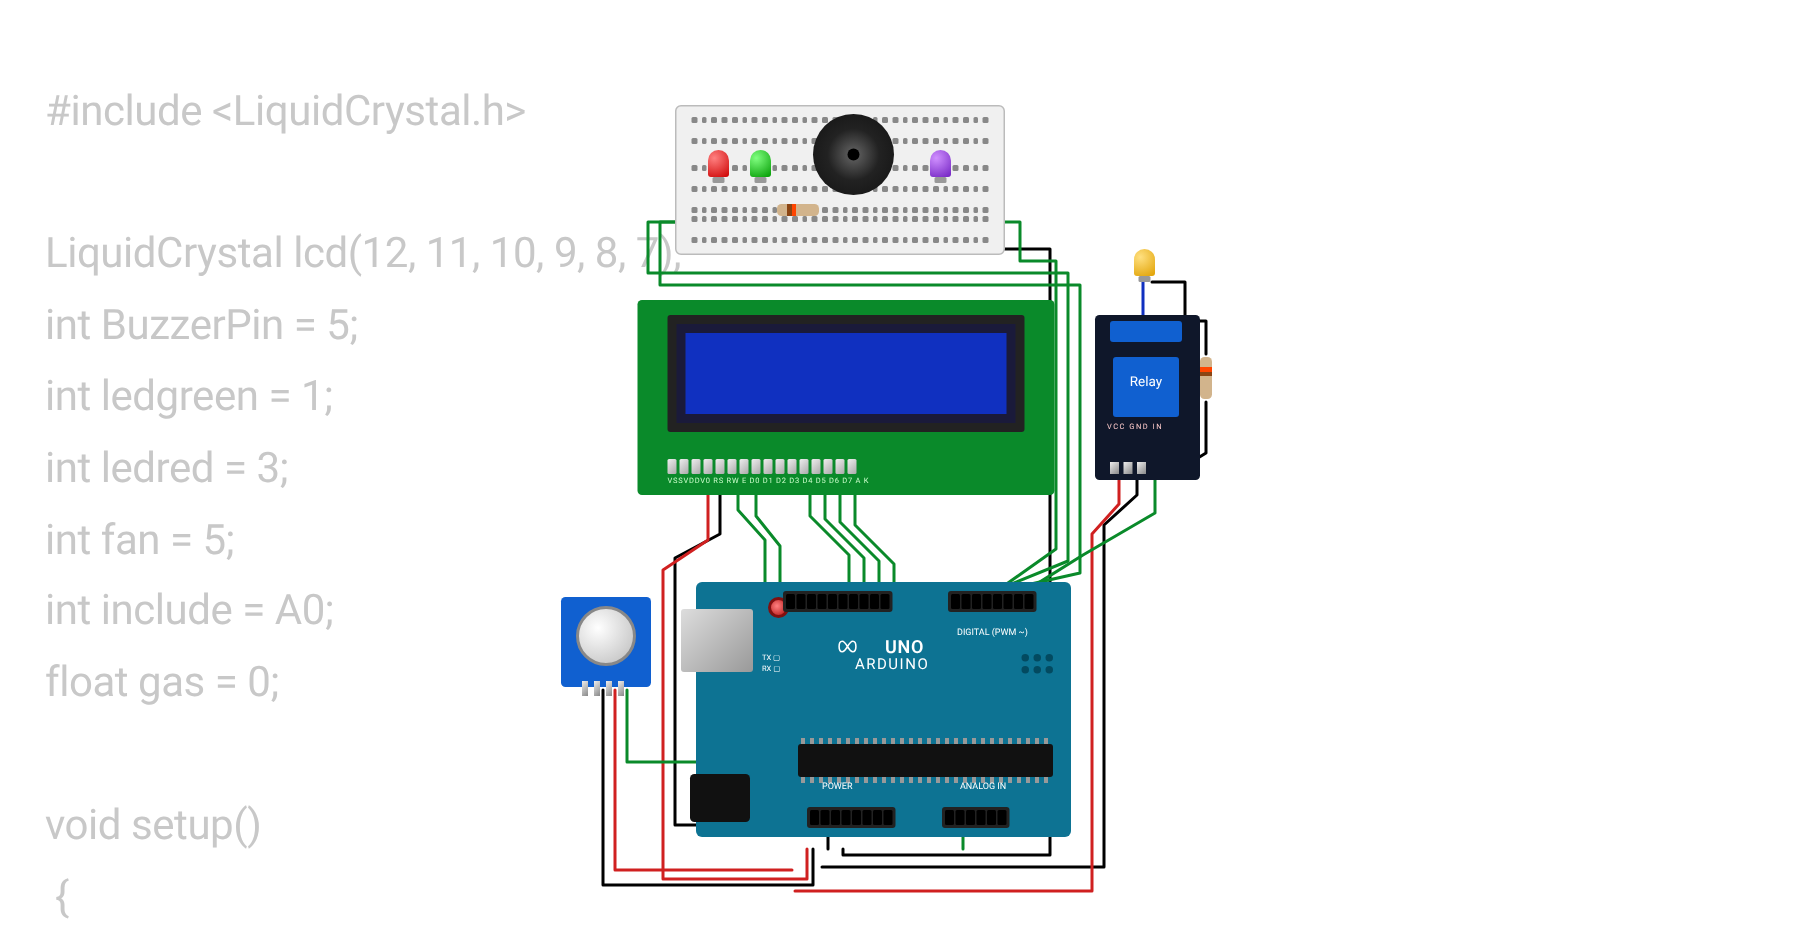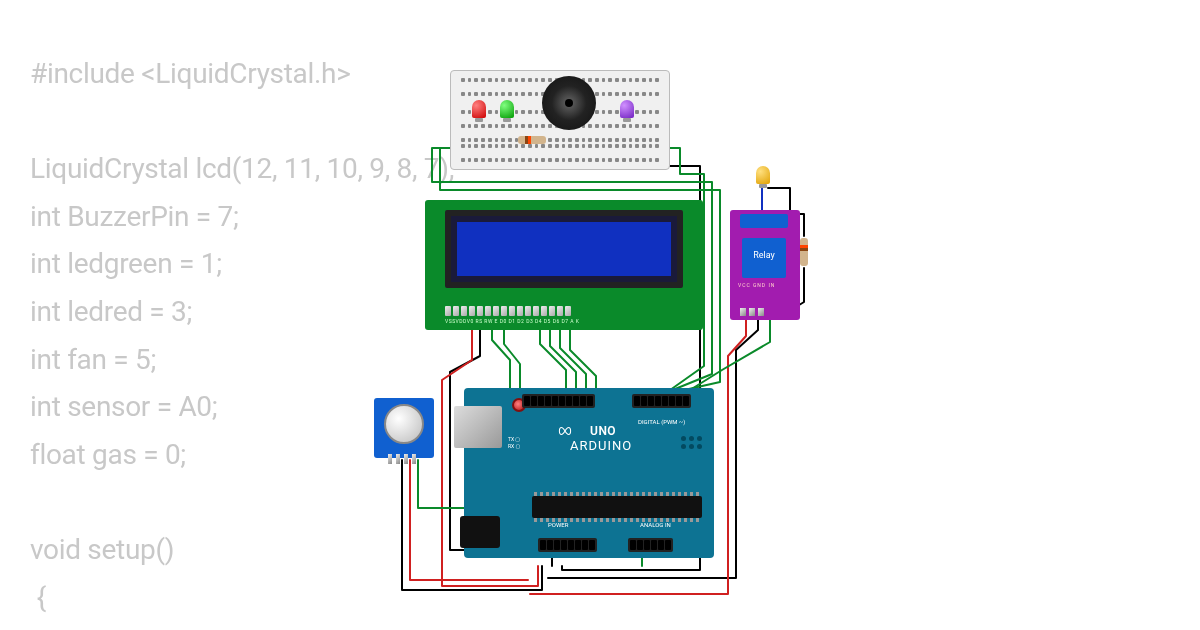--- a/index.html
+++ b/index.html
@@ -134,21 +134,21 @@
     position: absolute;
     left: 20px; bottom: 14px;
     display: flex; gap: 2px;
   }
   .lcd-pin { width: 6px; height: 10px; background: linear-gradient(135deg,#eee,#aaa); border-radius: 1px; }
   
   .relay-mod {
     position: absolute;
     left: 350px; top: 140px;
     width: 70px; height: 110px;
-    background: #a21caf;
+    background: #0f172a;
     border-radius: 3px;
   }
   .relay-block {
     position: absolute;
     left: 12px; top: 28px;
     width: 44px; height: 40px;
     background: #1060d0;
     border-radius: 2px;
     color: #fff;
     font-size: 9px;
@@ -242,21 +242,21 @@
     left: 94px; top: 36px;
     color: #fff;
     font-size: 12px;
     font-weight: 600;
     letter-spacing: 0.5px;
   }
   .ar-logo-sub {
     position: absolute;
     left: 106px; top: 50px;
     color: #fff;
-    font-size: 13px;
+    font-size: 10px;
     letter-spacing: 1px;
   }
   .ar-inf {
     position: absolute;
     left: 94px; top: 36px;
     width: 14px; height: 14px;
   }
   .ar-header {
     position: absolute;
     display: flex;
@@ -316,25 +316,25 @@
     width: 500px; height: 550px;
     pointer-events: none;
   }
 </style>
 </head>
 <body>
 
 <div class="code-bg"><span>#include &lt;LiquidCrystal.h&gt;</span>
 <span></span>
 <span>LiquidCrystal lcd(12, 11, 10, 9, 8, 7);</span>
-<span>int BuzzerPin = 7;</span>
+<span>int BuzzerPin = 5;</span>
 <span>int ledgreen = 1;</span>
 <span>int ledred = 3;</span>
 <span>int fan = 5;</span>
-<span>int sensor = A0;</span>
+<span>int include = A0;</span>
 <span>float gas = 0;</span>
 <span></span>
 <span>void setup()</span>
 <span> {</span></div>
 
 <div class="circuit">
 
   <svg class="wires" viewBox="0 0 500 550">
     <g fill="none" stroke-width="2" stroke-linecap="round" stroke-linejoin="round">
 

